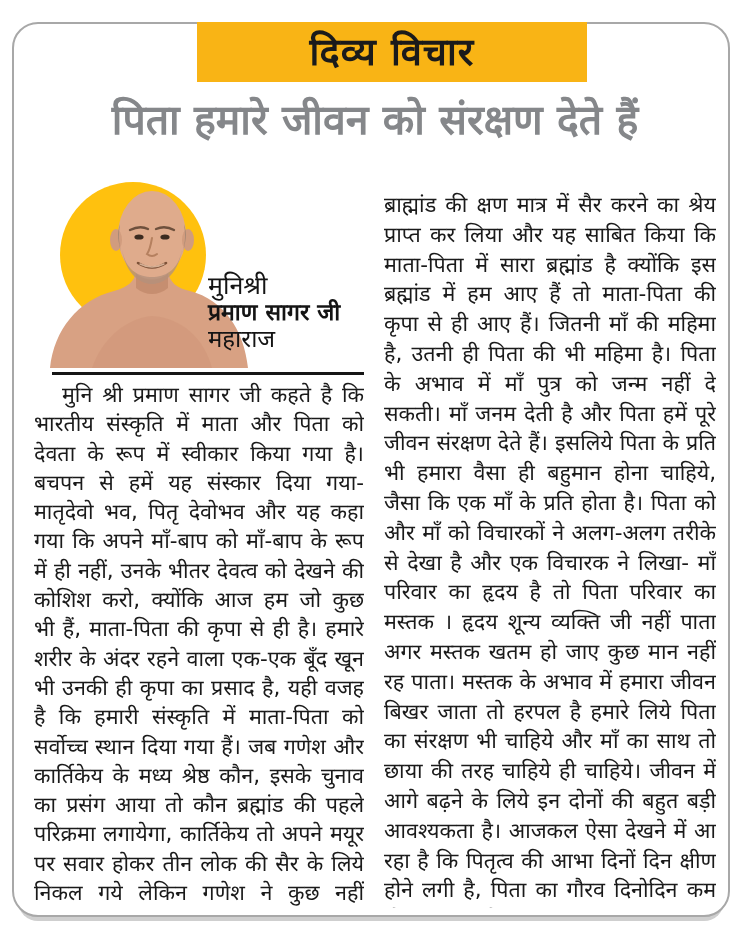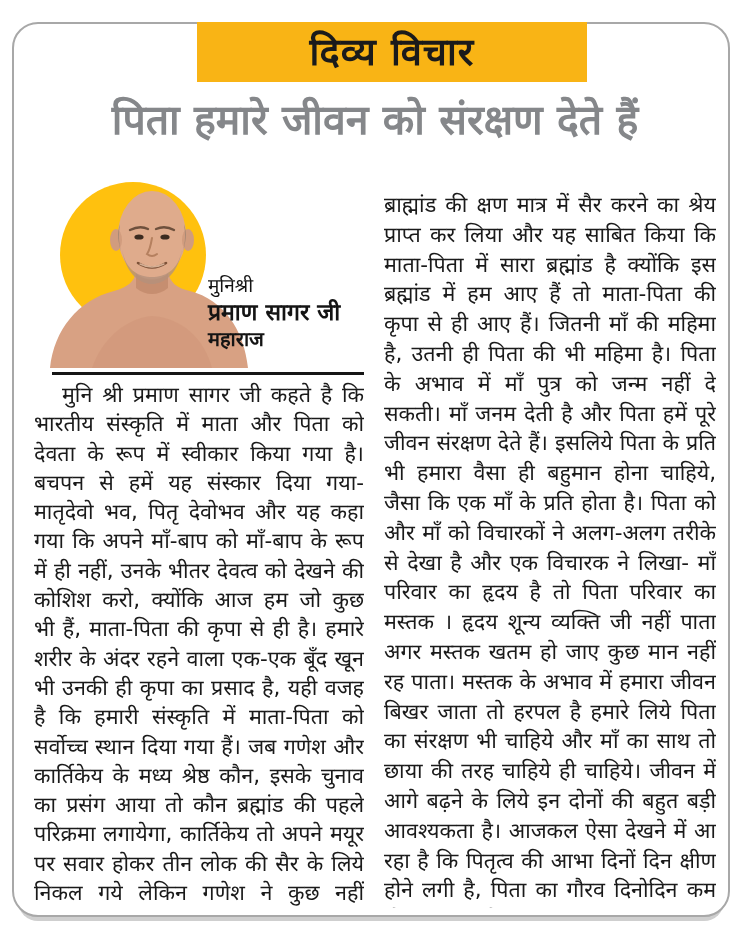--- a/index.html
+++ b/index.html
@@ -85,23 +85,23 @@
     top: 0;
   }
   .caption {
     position: absolute;
     left: 208px;
     top: 272px;
     z-index: 2;
     color: #141414;
     line-height: 27px;
   }
-  .caption .line1 { font-size: 19px; font-weight: 500; }
+  .caption .line1 { font-size: 25px; font-weight: 500; }
   .caption .line2 { font-size: 23px; font-weight: 700; }
-  .caption .line3 { font-size: 20px; font-weight: 700; }
+  .caption .line3 { font-size: 24px; font-weight: 400; }
   .divider {
     position: absolute;
     left: 52px;
     top: 372px;
     width: 312px;
     height: 3px;
     background: #151515;
     z-index: 2;
   }
   .col {

